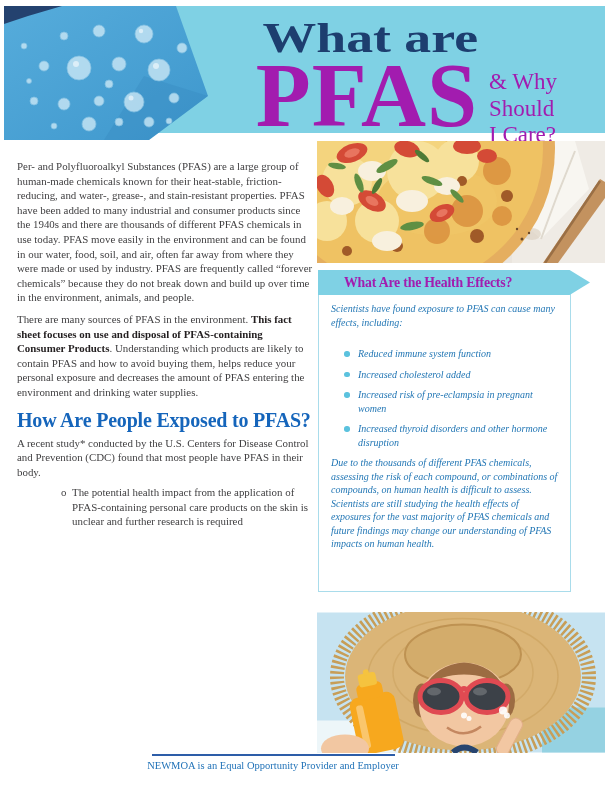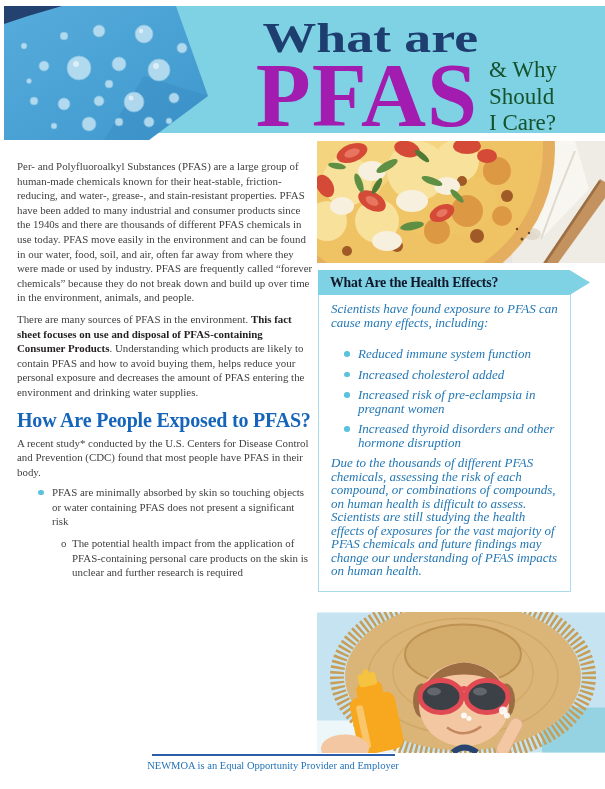--- a/index.html
+++ b/index.html
@@ -8,21 +8,21 @@
 
   
   .header-band{position:absolute;left:120px;top:6px;right:0;height:127px;background:#7FD1E4;}
   .header-photo{position:absolute;left:4px;top:6px;width:204px;height:134px;}
   .title-small{position:absolute;top:17px;right:127px;width:260px;text-align:right;
                font-size:42px;font-weight:bold;color:#1D3E6F;line-height:1;
                transform:scaleX(1.28);transform-origin:100% 50%;white-space:nowrap;}
   .title-big{position:absolute;top:51px;right:127px;width:300px;text-align:right;
              font-size:90px;font-weight:bold;color:#a21caf;line-height:1;letter-spacing:1px;
              white-space:nowrap;}
-  .subtitle{position:absolute;left:489px;top:57px;color:#14532d;font-size:23px;line-height:26.5px;
+  .subtitle{position:absolute;left:489px;top:69px;color:#a21caf;font-size:23px;line-height:26.5px;
             font-weight:400;}
 
   
   .left-col{position:absolute;left:17px;top:159px;width:296px;color:#414042;
             font-size:10.9px;line-height:14.6px;}
   .left-col p{margin:0;}
   .p2{margin-top:7px !important;}
   .bold-run{font-weight:bold;color:#231F20;}
   .h2{margin:11px 0 0 0;font-size:20px;font-weight:bold;color:#1565BB;letter-spacing:-0.2px;
       line-height:19px;}
@@ -33,24 +33,24 @@
                       border-radius:50%;background:#5BC2DE;}
   .sub-bullet{position:relative;padding-left:55px;margin-top:5px;}
   .sub-marker{position:absolute;left:44px;top:0;}
 
   
   .pizza-photo{position:absolute;left:317px;top:141px;width:288px;height:122px;}
   .health-box{position:absolute;left:318px;top:272px;width:253px;height:320px;
               border:1.5px solid #A9DCEB;background:#ffffff;box-sizing:border-box;}
   .health-band{position:absolute;left:318px;top:270px;width:272px;height:25px;background:#7FD1E4;
                clip-path:polygon(0 0,92.5% 0,100% 50%,92.5% 100%,0 100%);}
-  .health-band span{display:block;font-size:13.8px;font-weight:bold;color:#0f172a;
-                    line-height:25px;padding-left:12px;letter-spacing:-0.2px;}
+  .health-band span{display:block;font-size:13.8px;font-weight:bold;color:#a21caf;
+                    line-height:25px;padding-left:26px;letter-spacing:-0.2px;}
   .health-content{position:absolute;left:331px;top:302px;width:228px;color:#2377B5;
-                  font-style:italic;font-size:13px;line-height:13.5px;}
+                  font-style:italic;font-size:10px;line-height:13.5px;}
   .health-content p{margin:0;}
   .hb{list-style:none;margin:18px 0 0 0;padding:0;}
   .hb li{position:relative;padding-left:27px;margin-bottom:7px;}
   .hb li::before{content:"";position:absolute;left:13px;top:4px;width:5.5px;height:5.5px;
                  border-radius:50%;background:#5BC2DE;}
   .outro{margin-top:7px !important;}
   .girl-photo{position:absolute;left:317px;top:612px;width:288px;height:141px;}
 
   
   .footer-line{position:absolute;left:152px;top:754px;width:243px;height:2px;background:#2D5DA8;}
@@ -118,21 +118,20 @@
     <div>I Care?</div>
   </div>
 
   <div class="left-col">
     <p>Per- and Polyfluoroalkyl Substances (PFAS) are a large group of human-made chemicals known for their heat-stable, friction-reducing, and water-, grease-, and stain-resistant properties. PFAS have been added to many industrial and consumer products since the 1940s and there are thousands of different PFAS chemicals in use today. PFAS move easily in the environment and can be found in our water, food, soil, and air, often far away from where they were made or used by industry. PFAS are frequently called “forever chemicals” because they do not break down and build up over time in the environment, animals, and people.</p>
     <p class="p2"><span>There are many sources of PFAS in the environment. </span><span class="bold-run">This fact sheet focuses on use and disposal of PFAS-containing Consumer Products</span><span>. Understanding which products are likely to contain PFAS and how to avoid buying them, helps reduce your personal exposure and decreases the amount of PFAS entering the environment and drinking water supplies.</span></p>
 
     <h2 class="h2">How Are People Exposed to PFAS?</h2>
     <p class="p3">A recent study* conducted by the U.S. Centers for Disease Control and Prevention (CDC) found that most people have PFAS in their body.</p>
     <ul class="bullets">
-      <li>PFAS are minimally absorbed by skin so touching objects or water containing PFAS does not present a significant risk</li>
     </ul>
     <div class="sub-bullet">
       <span class="sub-marker">o</span>
       <span>The potential health impact from the application of PFAS-containing personal care products on the skin is unclear and further research is required</span>
     </div>
   </div>
 
   <svg class="pizza-photo" viewBox="0 0 288 122" aria-hidden="true">
     <rect width="288" height="122" fill="#EAE5DE"></rect>
     <rect x="195" width="93" height="122" fill="#EFEBE5"></rect>

